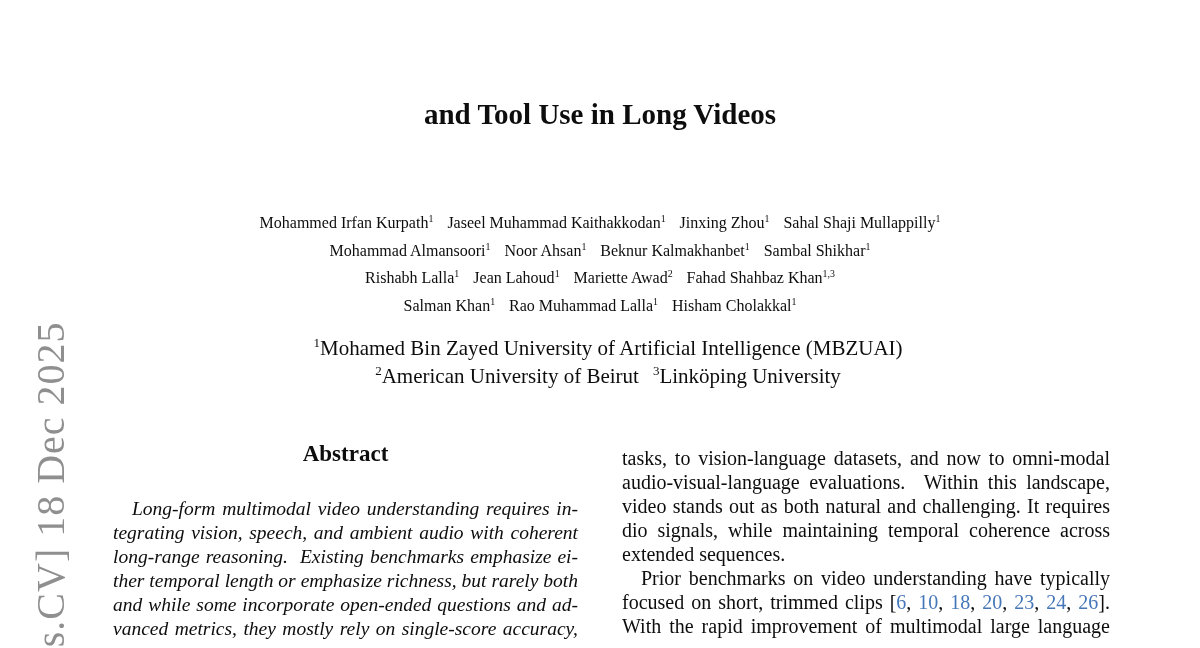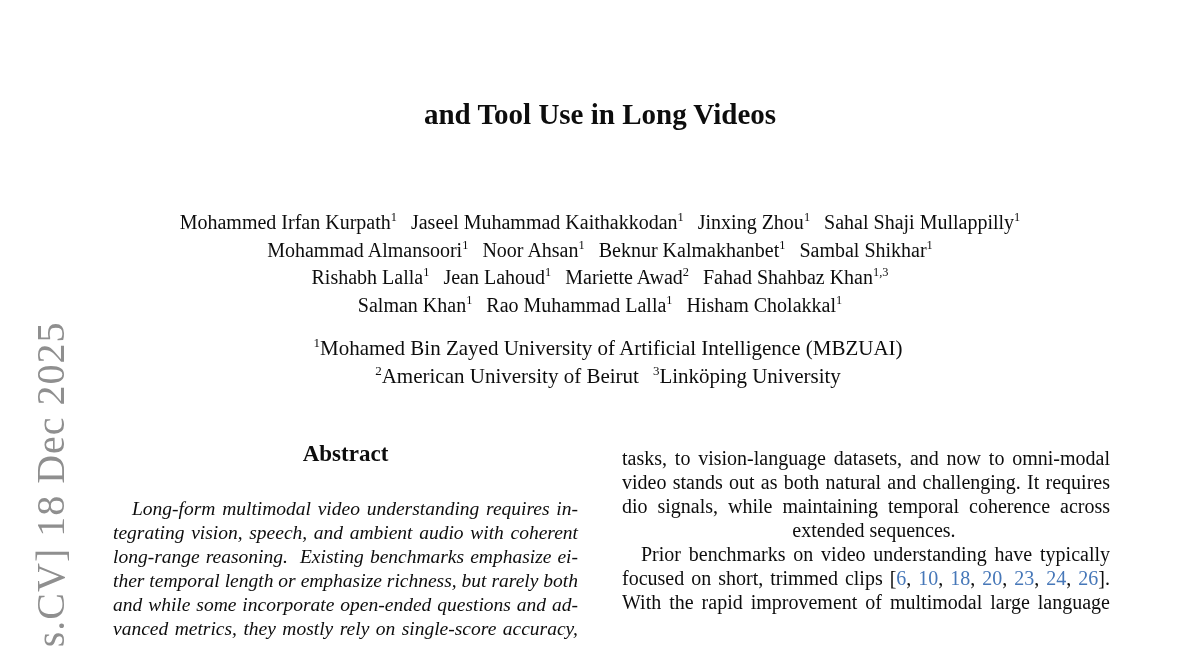--- a/index.html
+++ b/index.html
@@ -14,41 +14,41 @@
     transform:rotate(-90deg); transform-origin:0 0;
     font-size:40px; letter-spacing:1px; white-space:nowrap;
     color:#8f8f8f;
   }
   .title {
     position:absolute; top:96px; left:0; width:1200px;
     text-align:center; font-size:29px; font-weight:bold; line-height:37px;
   }
   .authors {
     position:absolute; top:209px; left:0; width:1200px;
-    text-align:center; font-size:20px; line-height:27.5px;
+    text-align:center; font-size:16px; line-height:27.5px;
   }
   .authors .author + .author { margin-left:14px; }
   .affils {
     position:absolute; top:334px; left:0; width:1200px;
     text-align:center; font-size:21px; line-height:28px;padding-left:8px;
   }
   .affils .gap { margin-left:14px; }
   sup { font-size:62%; line-height:0; }
   .abs-head {
     position:absolute; top:441px; left:113px; width:465px;
     text-align:center; font-size:23px; font-weight:bold;
   }
   .col { font-size:20px; line-height:24px; }
   .col-left {
     position:absolute; left:113px; top:497px; width:465px;
     font-style:italic; font-size:19.5px;
   }
   .col-right { position:absolute; left:622px; top:446px; width:488px; }
   .jl { text-align:justify; text-align-last:justify; }
-  .pl { text-align:center;margin-left:16px; }
+  .pl { text-align:left; }
   .ind { text-indent:19px; }
   .cite { color:#4677b8; }
 </style>
 </head>
 <body>
 
 <div class="page">
 
   <div class="watermark">cs.CV] 18 Dec 2025</div>
 
@@ -75,20 +75,21 @@
     <div class="jl">tegrating vision, speech, and ambient audio with coherent</div>
     <div class="jl">long-range reasoning.&nbsp; Existing benchmarks emphasize ei-</div>
     <div class="jl">ther temporal length or emphasize richness, but rarely both</div>
     <div class="jl">and while some incorporate open-ended questions and ad-</div>
     <div class="jl">vanced metrics, they mostly rely on single-score accuracy,</div>
 
   </div>
 
   <div class="col col-right">
     <div class="jl">tasks, to vision-language datasets, and now to omni-modal</div>
+    <div class="jl">audio-visual-language evaluations.&nbsp; Within this landscape,</div>
     <div class="jl">video stands out as both natural and challenging. It requires</div>
     <div class="jl">dio signals, while maintaining temporal coherence across</div>
     <div class="pl">extended sequences.</div>
     <div class="jl ind">Prior benchmarks on video understanding have typically</div>
     <div class="jl"><span>focused on short, trimmed clips [</span><span class="cite">6</span><span>, </span><span class="cite">10</span><span>, </span><span class="cite">18</span><span>, </span><span class="cite">20</span><span>, </span><span class="cite">23</span><span>, </span><span class="cite">24</span><span>, </span><span class="cite">26</span><span>].</span></div>
     <div class="jl">With the rapid improvement of multimodal large language</div>
   </div>
 
 </div>
 

